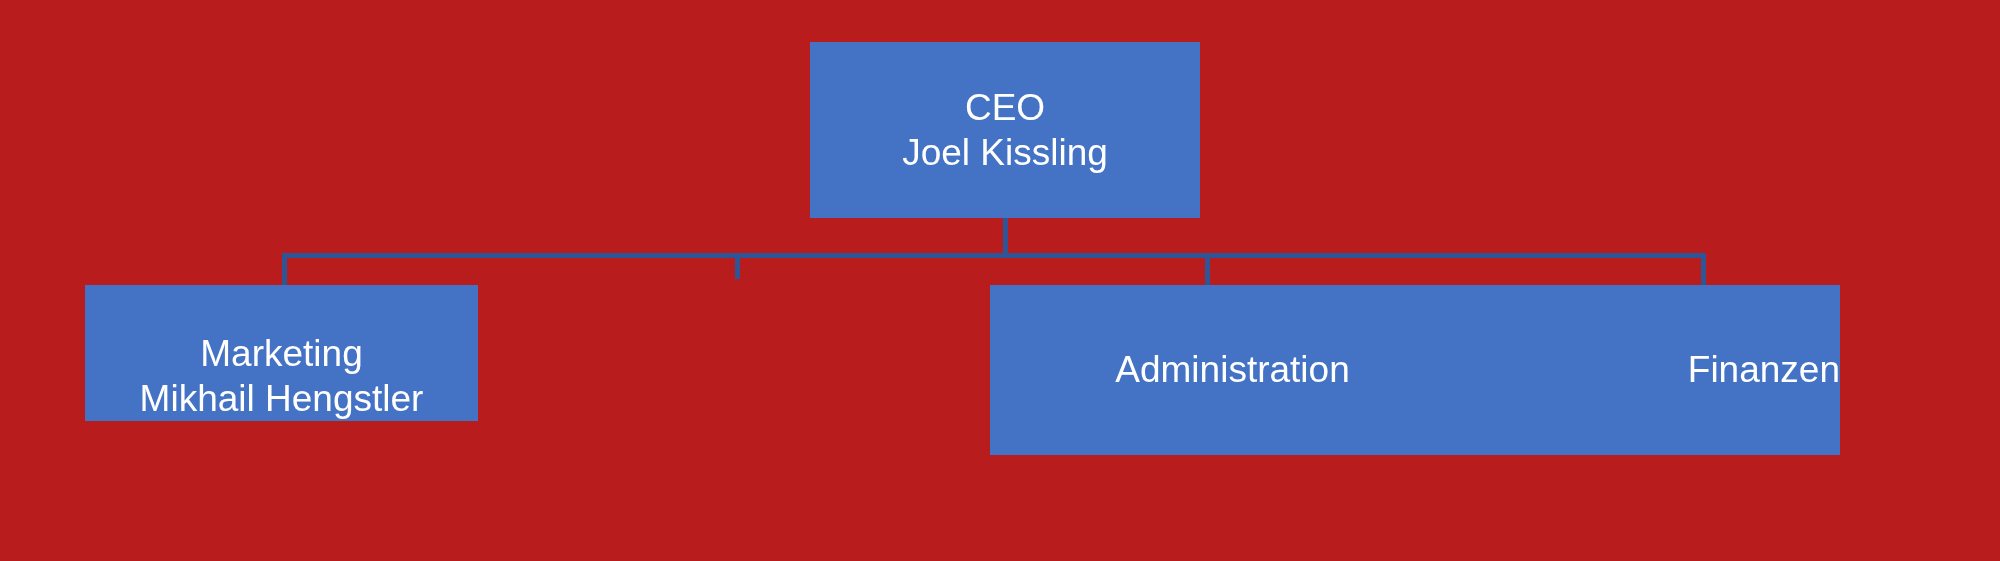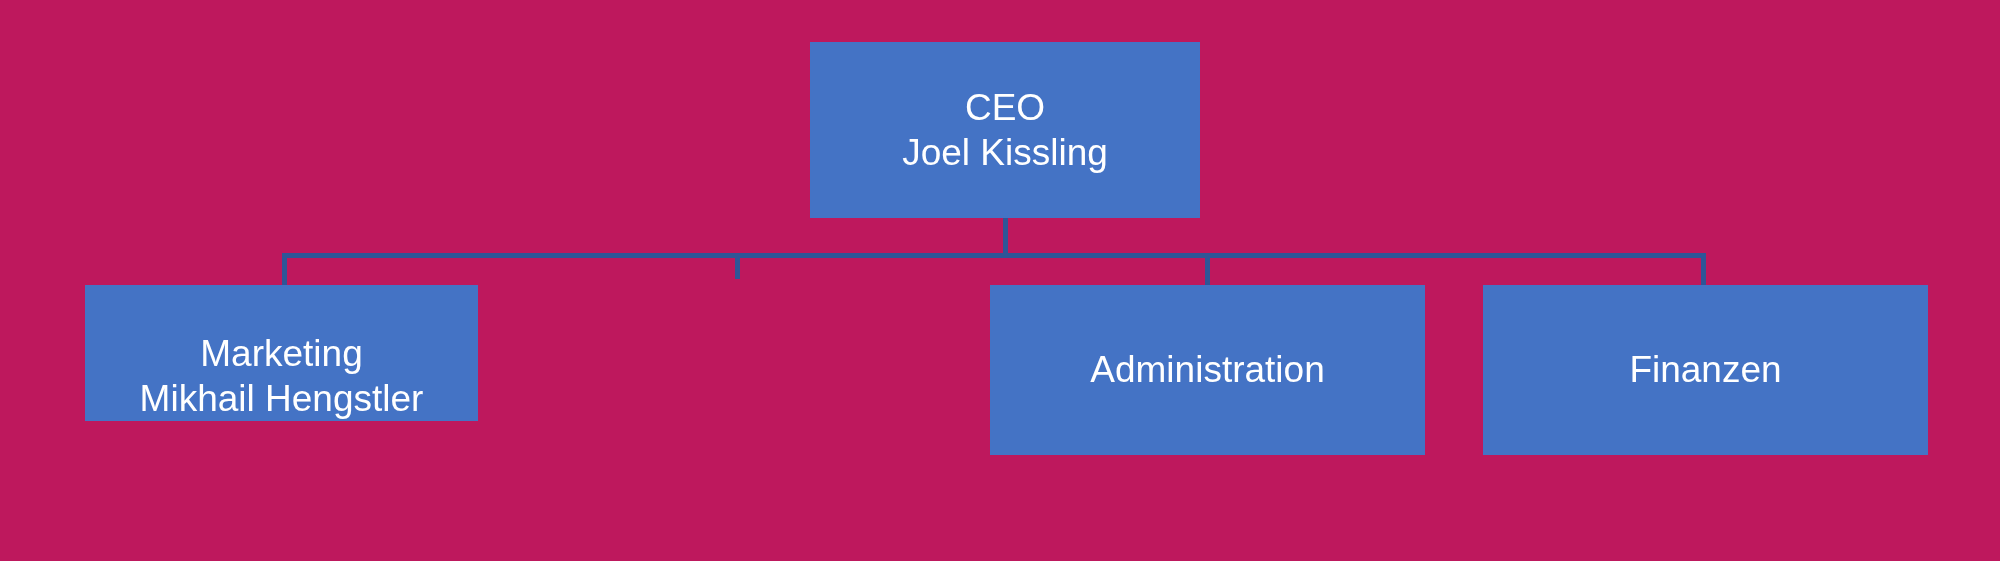--- a/index.html
+++ b/index.html
@@ -7,21 +7,21 @@
     padding: 0;
     background: #ffffff;
   }
   body {
     font-family: "Liberation Sans", sans-serif;
   }
   #org-chart {
     position: relative;
     width: 2000px;
     height: 561px;
-    background: #be185d;
+    background: #b91c1c;
     overflow: hidden;
   }
   .node-box {
     position: absolute;
     background: #4473C5;
     box-sizing: border-box;
     display: flex;
     flex-direction: column;
     align-items: center;
     justify-content: center;
@@ -64,28 +64,29 @@
   }
   #node-produktion {
     left: 540px;
     top: 277px;
     width: 393px;
     height: 178px;
   }
   #node-administration {
     left: 990px;
     top: 285px;
-    width: 435px;
+    width: 485px;
     height: 170px;
   }
   #node-finanzen {
-    left: 1483px;
+    left: 1395px;
     top: 285px;
     width: 445px;
     height: 170px;
+    align-items: flex-end;
   }
 
   
   .connector {
     position: absolute;
     background: #2F5597;
   }
   .connector.v {
     width: 5px;
   }

